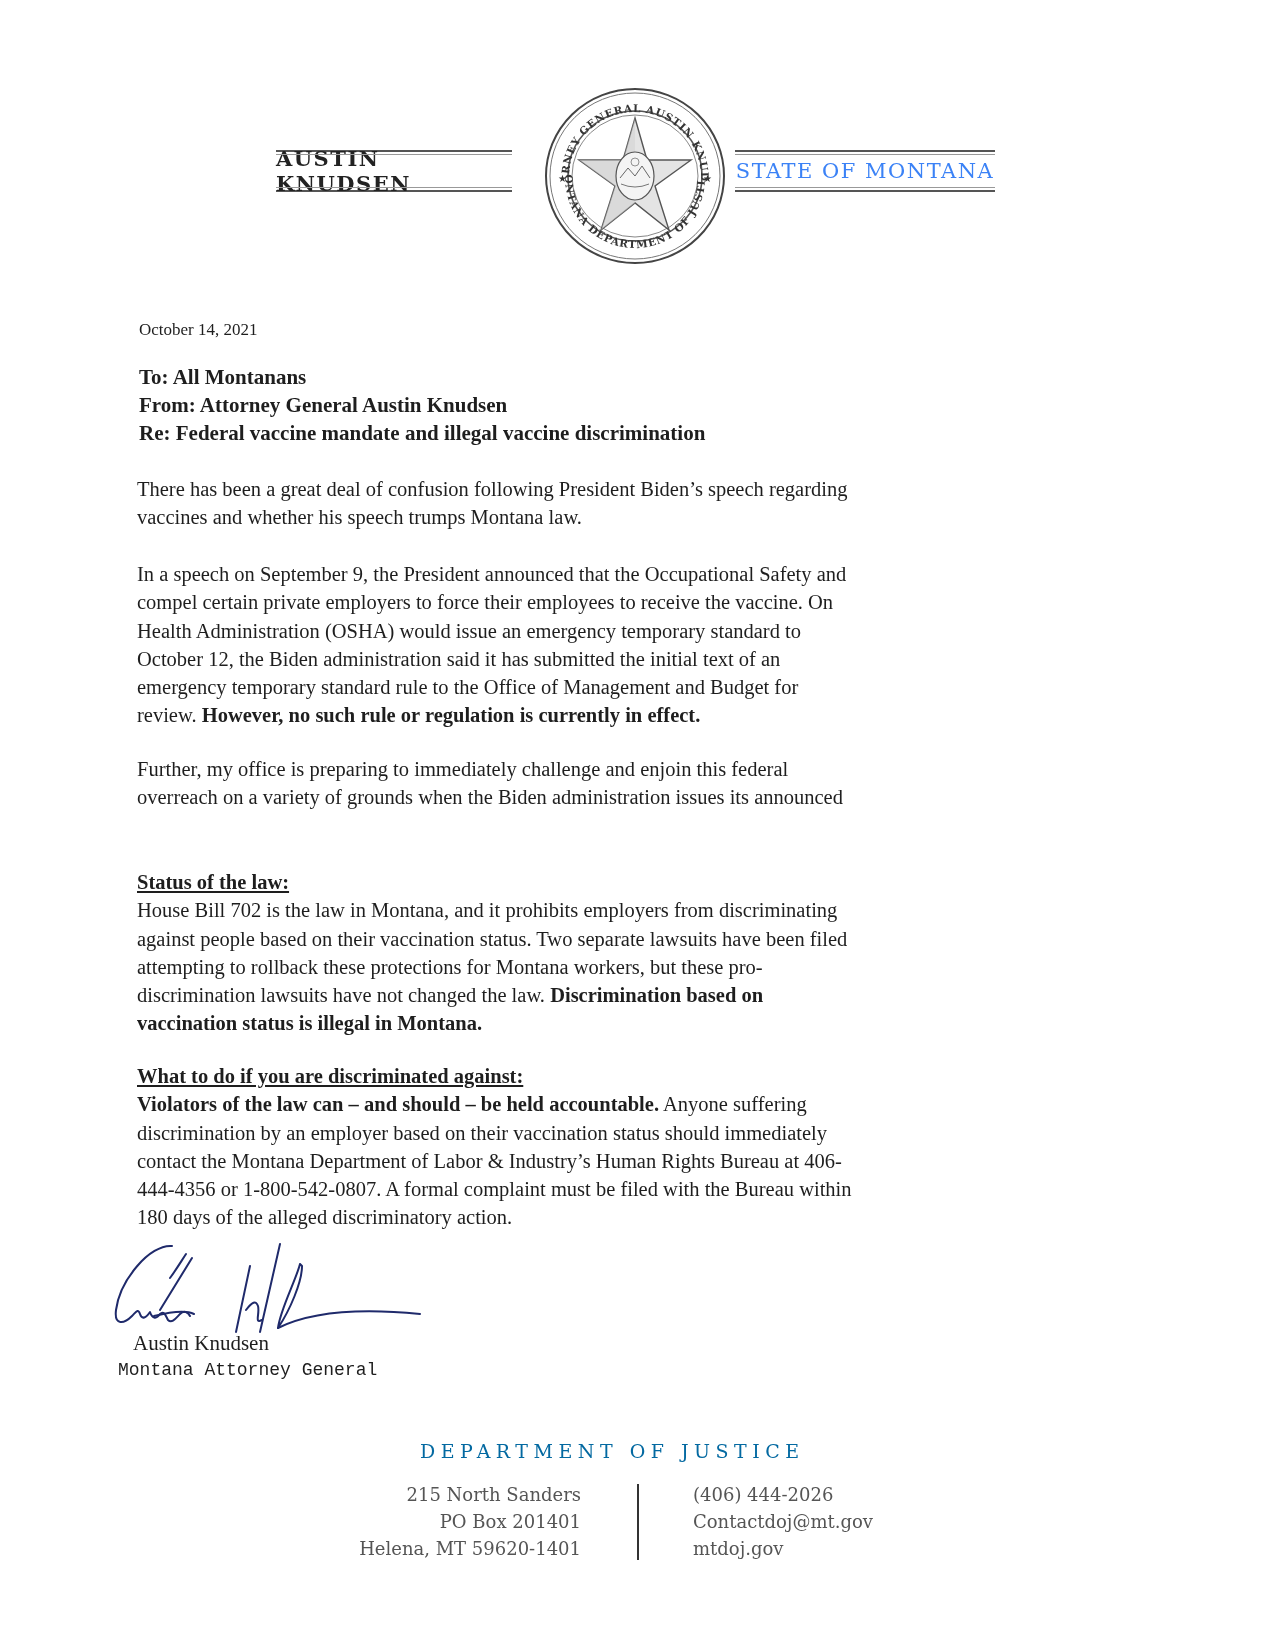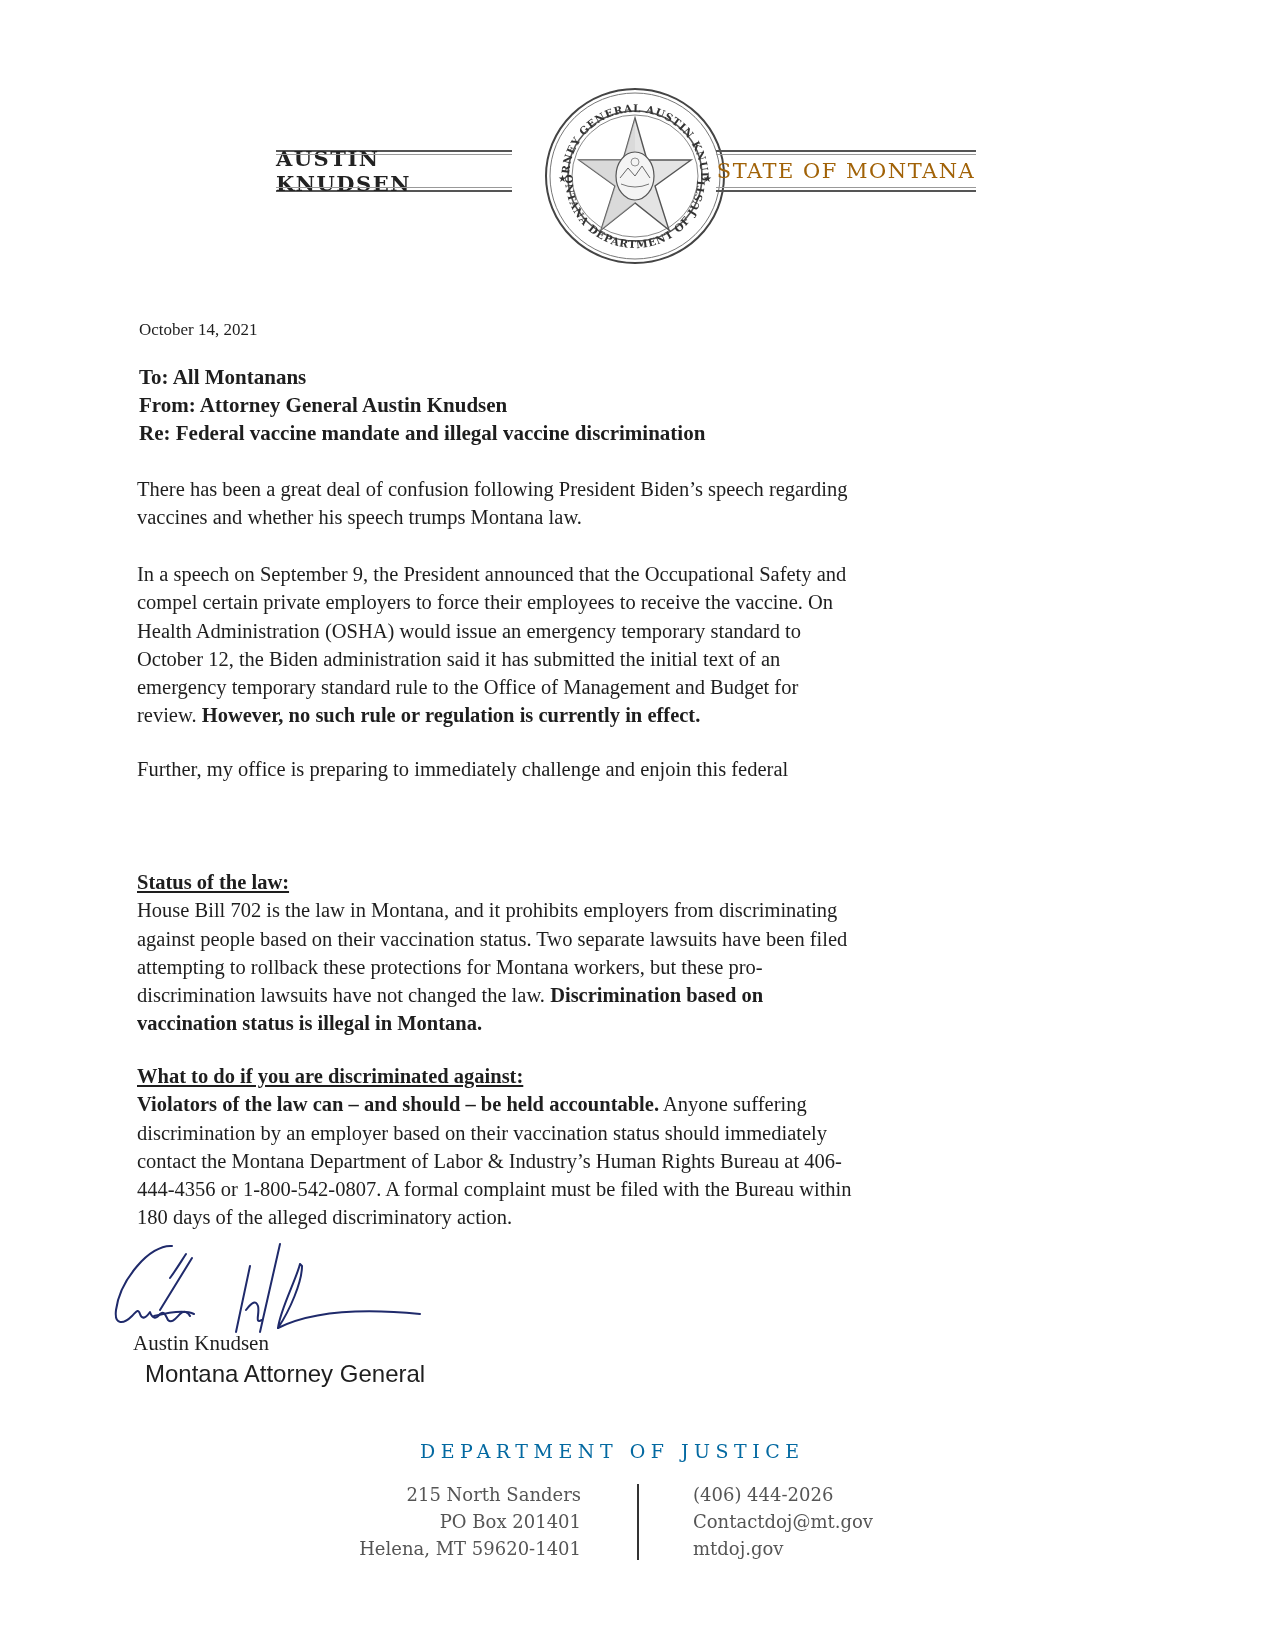--- a/index.html
+++ b/index.html
@@ -11,33 +11,33 @@
     display: flex; align-items: center; justify-content: center;
     font-family: "DejaVu Serif", serif; font-size: 21px; letter-spacing: 1.5px;
   }
   .letterhead-name::before, .letterhead-state::before,
   .letterhead-name::after, .letterhead-state::after {
     content: ""; position: absolute; left: 0; right: 0; height: 1px; background: #999;
   }
   .letterhead-name::before, .letterhead-state::before { top: 2px; }
   .letterhead-name::after, .letterhead-state::after { bottom: 2px; }
   .letterhead-name { left: 276px; width: 236px; font-weight: bold; color: #222; }
-  .letterhead-state { left: 716px; width: 260px; color: #a16207; font-weight: normal; }
+  .letterhead-state { left: 735px; width: 260px; color: #3b82f6; font-weight: normal; }
   .seal { position: absolute; left: 543px; top: 86px; width: 184px; height: 180px; }
   .letter { position: absolute; left: 137px; width: 980px; font-size: 20.5px; line-height: 28.3px;
             font-family: "Liberation Serif", "DejaVu Serif", serif; }
   .letter p { margin: 0; }
   .b { font-weight: bold; }
   .u { text-decoration: underline; font-weight: bold; }
   .date { position: absolute; left: 139px; top: 320px; font-size: 17px; font-family: "Liberation Serif", serif; }
   .memo { position: absolute; left: 139px; top: 363px; font-size: 21px; line-height: 28px; font-weight: bold;
           font-family: "Liberation Serif", serif; }
   .signature { position: absolute; left: 110px; top: 1240px; width: 330px; height: 100px; }
   .sig-name { position: absolute; left: 133px; top: 1331px; font-size: 21px; font-family: "Liberation Serif", serif; }
-  .sig-title { position: absolute; left: 145px; top: 1360px; font-size: 24px; font-family: Liberation Sans, sans-serif; }
+  .sig-title { position: absolute; left: 118px; top: 1360px; font-size: 18px; font-family: Liberation Mono, monospace; }
   .footer-title { position: absolute; left: 420px; top: 1440px; font-size: 19px; letter-spacing: 5.5px; color: #0369a1;
                   font-family: "DejaVu Serif", serif; }
   .footer-left { position: absolute; right: 684px; top: 1481px; text-align: right; font-size: 18px; line-height: 27px;
                  color: #555; font-family: "DejaVu Serif", serif; font-weight: 300; }
   .footer-divider { position: absolute; left: 637px; top: 1484px; width: 1.5px; height: 76px; background: #333; }
   .footer-right { position: absolute; left: 693px; top: 1481px; font-size: 18px; line-height: 27px; color: #555;
                   font-family: "DejaVu Serif", serif; }
   .line { white-space: nowrap; }
 </style>
 </head>
@@ -93,20 +93,21 @@
   <p class="line">In a speech on September 9, the President announced that the Occupational Safety and</p>
   <p class="line">compel certain private employers to force their employees to receive the vaccine. On</p>
   <p class="line">Health Administration (OSHA) would issue an emergency temporary standard to</p>
   <p class="line">October 12, the Biden administration said it has submitted the initial text of an</p>
   <p class="line">emergency temporary standard rule to the Office of Management and Budget for</p>
   <p class="line"><span>review. </span><span class="b">However, no such rule or regulation is currently in effect.</span></p>
 </div>
 
 <div class="letter" style="top:755px;">
   <p class="line">Further, my office is preparing to immediately challenge and enjoin this federal</p>
+  <p class="line">overreach on a variety of grounds when the Biden administration issues its announced</p>
 </div>
 
 <div class="letter" style="top:868px;">
   <p class="line u">Status of the law:</p>
   <p class="line">House Bill 702 is the law in Montana, and it prohibits employers from discriminating</p>
   <p class="line">against people based on their vaccination status. Two separate lawsuits have been filed</p>
   <p class="line">attempting to rollback these protections for Montana workers, but these pro-</p>
   <p class="line"><span>discrimination lawsuits have not changed the law. </span><span class="b">Discrimination based on</span></p>
   <p class="line b">vaccination status is illegal in Montana.</p>
 </div>

